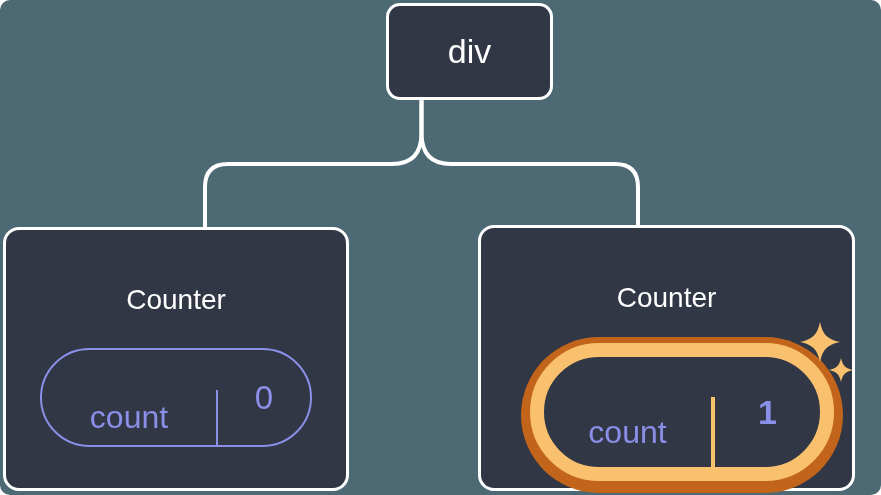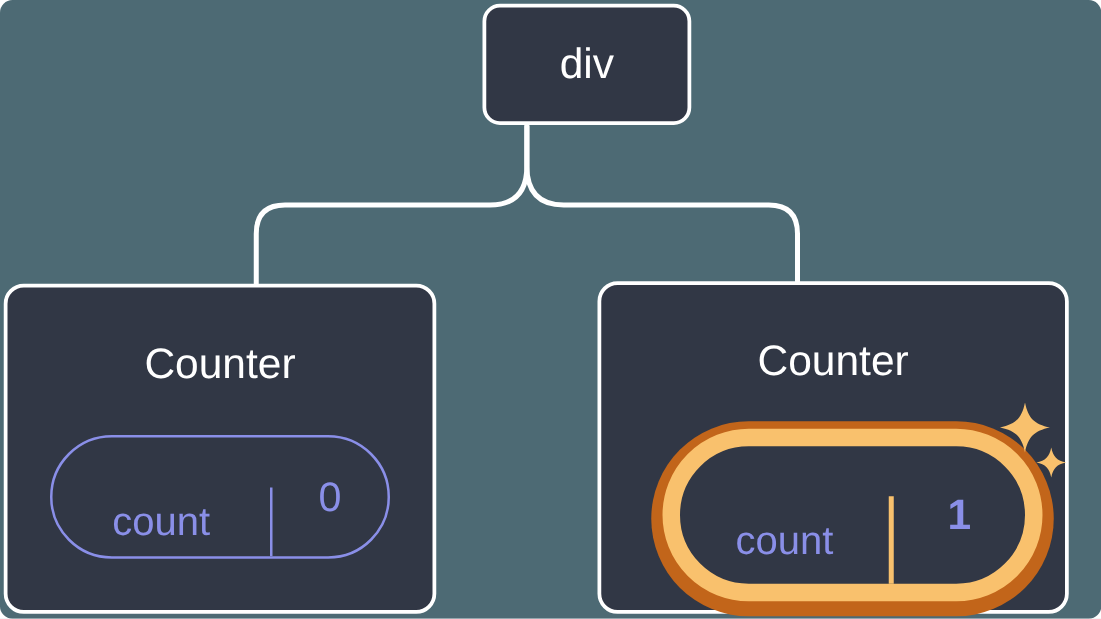--- a/index.html
+++ b/index.html
@@ -38,22 +38,22 @@
     background:var(--card);
     border:3.5px solid var(--outline);
     border-radius:16px;
     box-sizing:border-box;
     color:#fff;
   }
   .card-left{left:3px;top:227px;width:346px;height:264px;}
   .card-right{left:478px;top:225px;width:377px;height:266px;}
   .card-title{
     text-align:center;
-    margin-top:42px;
-    font-size:34px;font-weight:500;color:#fff;
+    margin-top:54px;
+    font-size:28px;font-weight:500;color:#fff;
   }
 
   
   .pill{
     position:absolute;
     display:flex;align-items:stretch;
     border:2.5px solid var(--state);
     border-radius:999px;
     box-sizing:border-box;
     color:var(--state);

